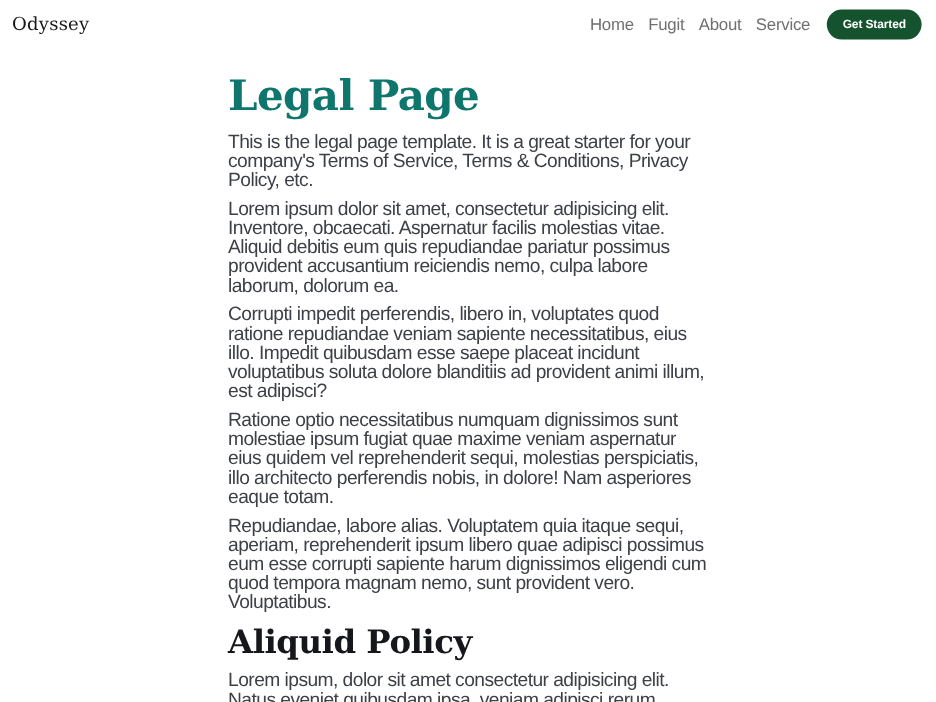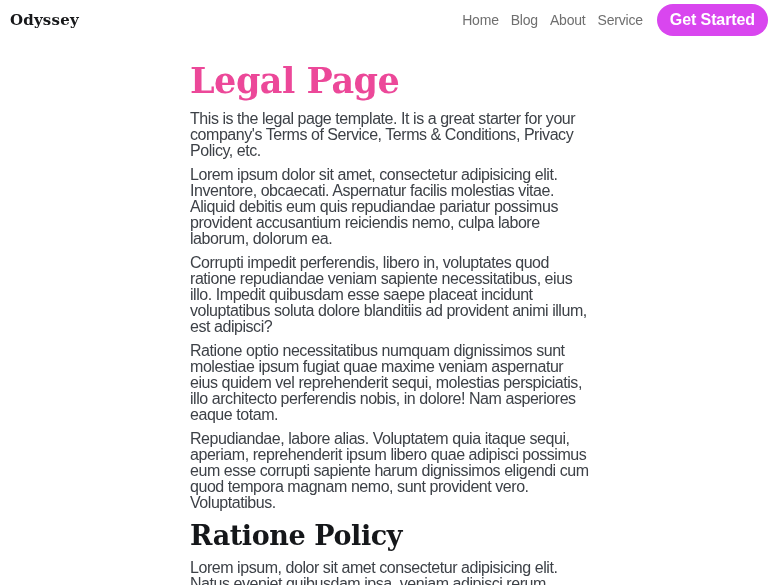--- a/index.html
+++ b/index.html
@@ -16,67 +16,67 @@
   .site-header {
     height: 40px;
     display: flex;
     align-items: center;
     justify-content: space-between;
     padding: 0 12px 0 10px;
     box-sizing: border-box;
   }
   .logo {
     font-family: "DejaVu Serif", serif;
-    font-weight: 700;
+    font-weight: 400;
     font-size: 15px;
     color: #17181a;
     letter-spacing: 0.2px;
     cursor: pointer;
   }
   .main-nav {
     display: flex;
     align-items: center;
     gap: 10px;
   }
   .main-nav a {
     color: #6f6f6f;
     font-size: 14px;
     letter-spacing: -0.2px;
     text-decoration: none;
     cursor: pointer;
     padding: 2px 1px;
   }
   .cta-btn {
-    background: #d946ef;
+    background: #14532d;
     color: #ffffff;
     border: none;
     border-radius: 999px;
     font-family: "Liberation Sans", sans-serif;
     font-weight: 700;
-    font-size: 16px;
+    font-size: 10px;
     letter-spacing: -0.1px;
     padding: 7px 13px;
     margin-left: 3px;
     cursor: pointer;
   }
 
   
   .content {
     width: 400px;
     margin: 0 auto;
     padding-top: 20px;
     color: #3d4147;
   }
   h1 {
     font-family: "DejaVu Serif", serif;
     font-weight: 700;
     font-size: 35px;
     line-height: 1.2;
     letter-spacing: -0.5px;
-    color: #ec4899;
+    color: #0f766e;
     margin: 0 0 9px 0;
   }
   h2 {
     font-family: "DejaVu Serif", serif;
     font-weight: 700;
     font-size: 27px;
     line-height: 1.25;
     letter-spacing: -0.4px;
     color: #15171a;
     margin: 7px 0 7px 0;
@@ -88,31 +88,31 @@
     margin: 0 0 8px 0;
   }
 </style>
 </head>
 <body>
 
 <header class="site-header">
   <div class="logo">Odyssey</div>
   <nav class="main-nav">
     <a>Home</a>
-    <a>Blog</a>
+    <a>Fugit</a>
     <a>About</a>
     <a>Service</a>
     <button class="cta-btn">Get Started</button>
   </nav>
 </header>
 
 <main class="content">
   <h1>Legal Page</h1>
   <p>This is the legal page template. It is a great starter for your company's Terms of Service, Terms &amp; Conditions, Privacy Policy, etc.</p>
 
   <p>Lorem ipsum dolor sit amet, consectetur adipisicing elit. Inventore, obcaecati. Aspernatur facilis molestias vitae. Aliquid debitis eum quis repudiandae pariatur possimus provident accusantium reiciendis nemo, culpa labore laborum, dolorum ea.</p>
   <p>Corrupti impedit perferendis, libero in, voluptates quod ratione repudiandae veniam sapiente necessitatibus, eius illo. Impedit quibusdam esse saepe placeat incidunt voluptatibus soluta dolore blanditiis ad provident animi illum, est adipisci?</p>
   <p>Ratione optio necessitatibus numquam dignissimos sunt molestiae ipsum fugiat quae maxime veniam aspernatur eius quidem vel reprehenderit sequi, molestias perspiciatis, illo architecto perferendis nobis, in dolore! Nam asperiores eaque totam.</p>
   <p>Repudiandae, labore alias. Voluptatem quia itaque sequi, aperiam, reprehenderit ipsum libero quae adipisci possimus eum esse corrupti sapiente harum dignissimos eligendi cum quod tempora magnam nemo, sunt provident vero. Voluptatibus.</p>
 
-  <h2>Ratione Policy</h2>
+  <h2>Aliquid Policy</h2>
   <p>Lorem ipsum, dolor sit amet consectetur adipisicing elit. Natus eveniet quibusdam ipsa, veniam adipisci rerum temporibus inventore! Sit quas vero laboriosam tempora alias! Fugit, saepe earum quod modi harum qui. Expedita, pariatur consequuntur! Modi, maiores. Quaerat voluptatibus nostrum non harum rerum dolorem totam qui repellendus laudantium dicta doloribus quia dolore! Numquam, expedita.</p>
 </main>
 
 </body></html>

